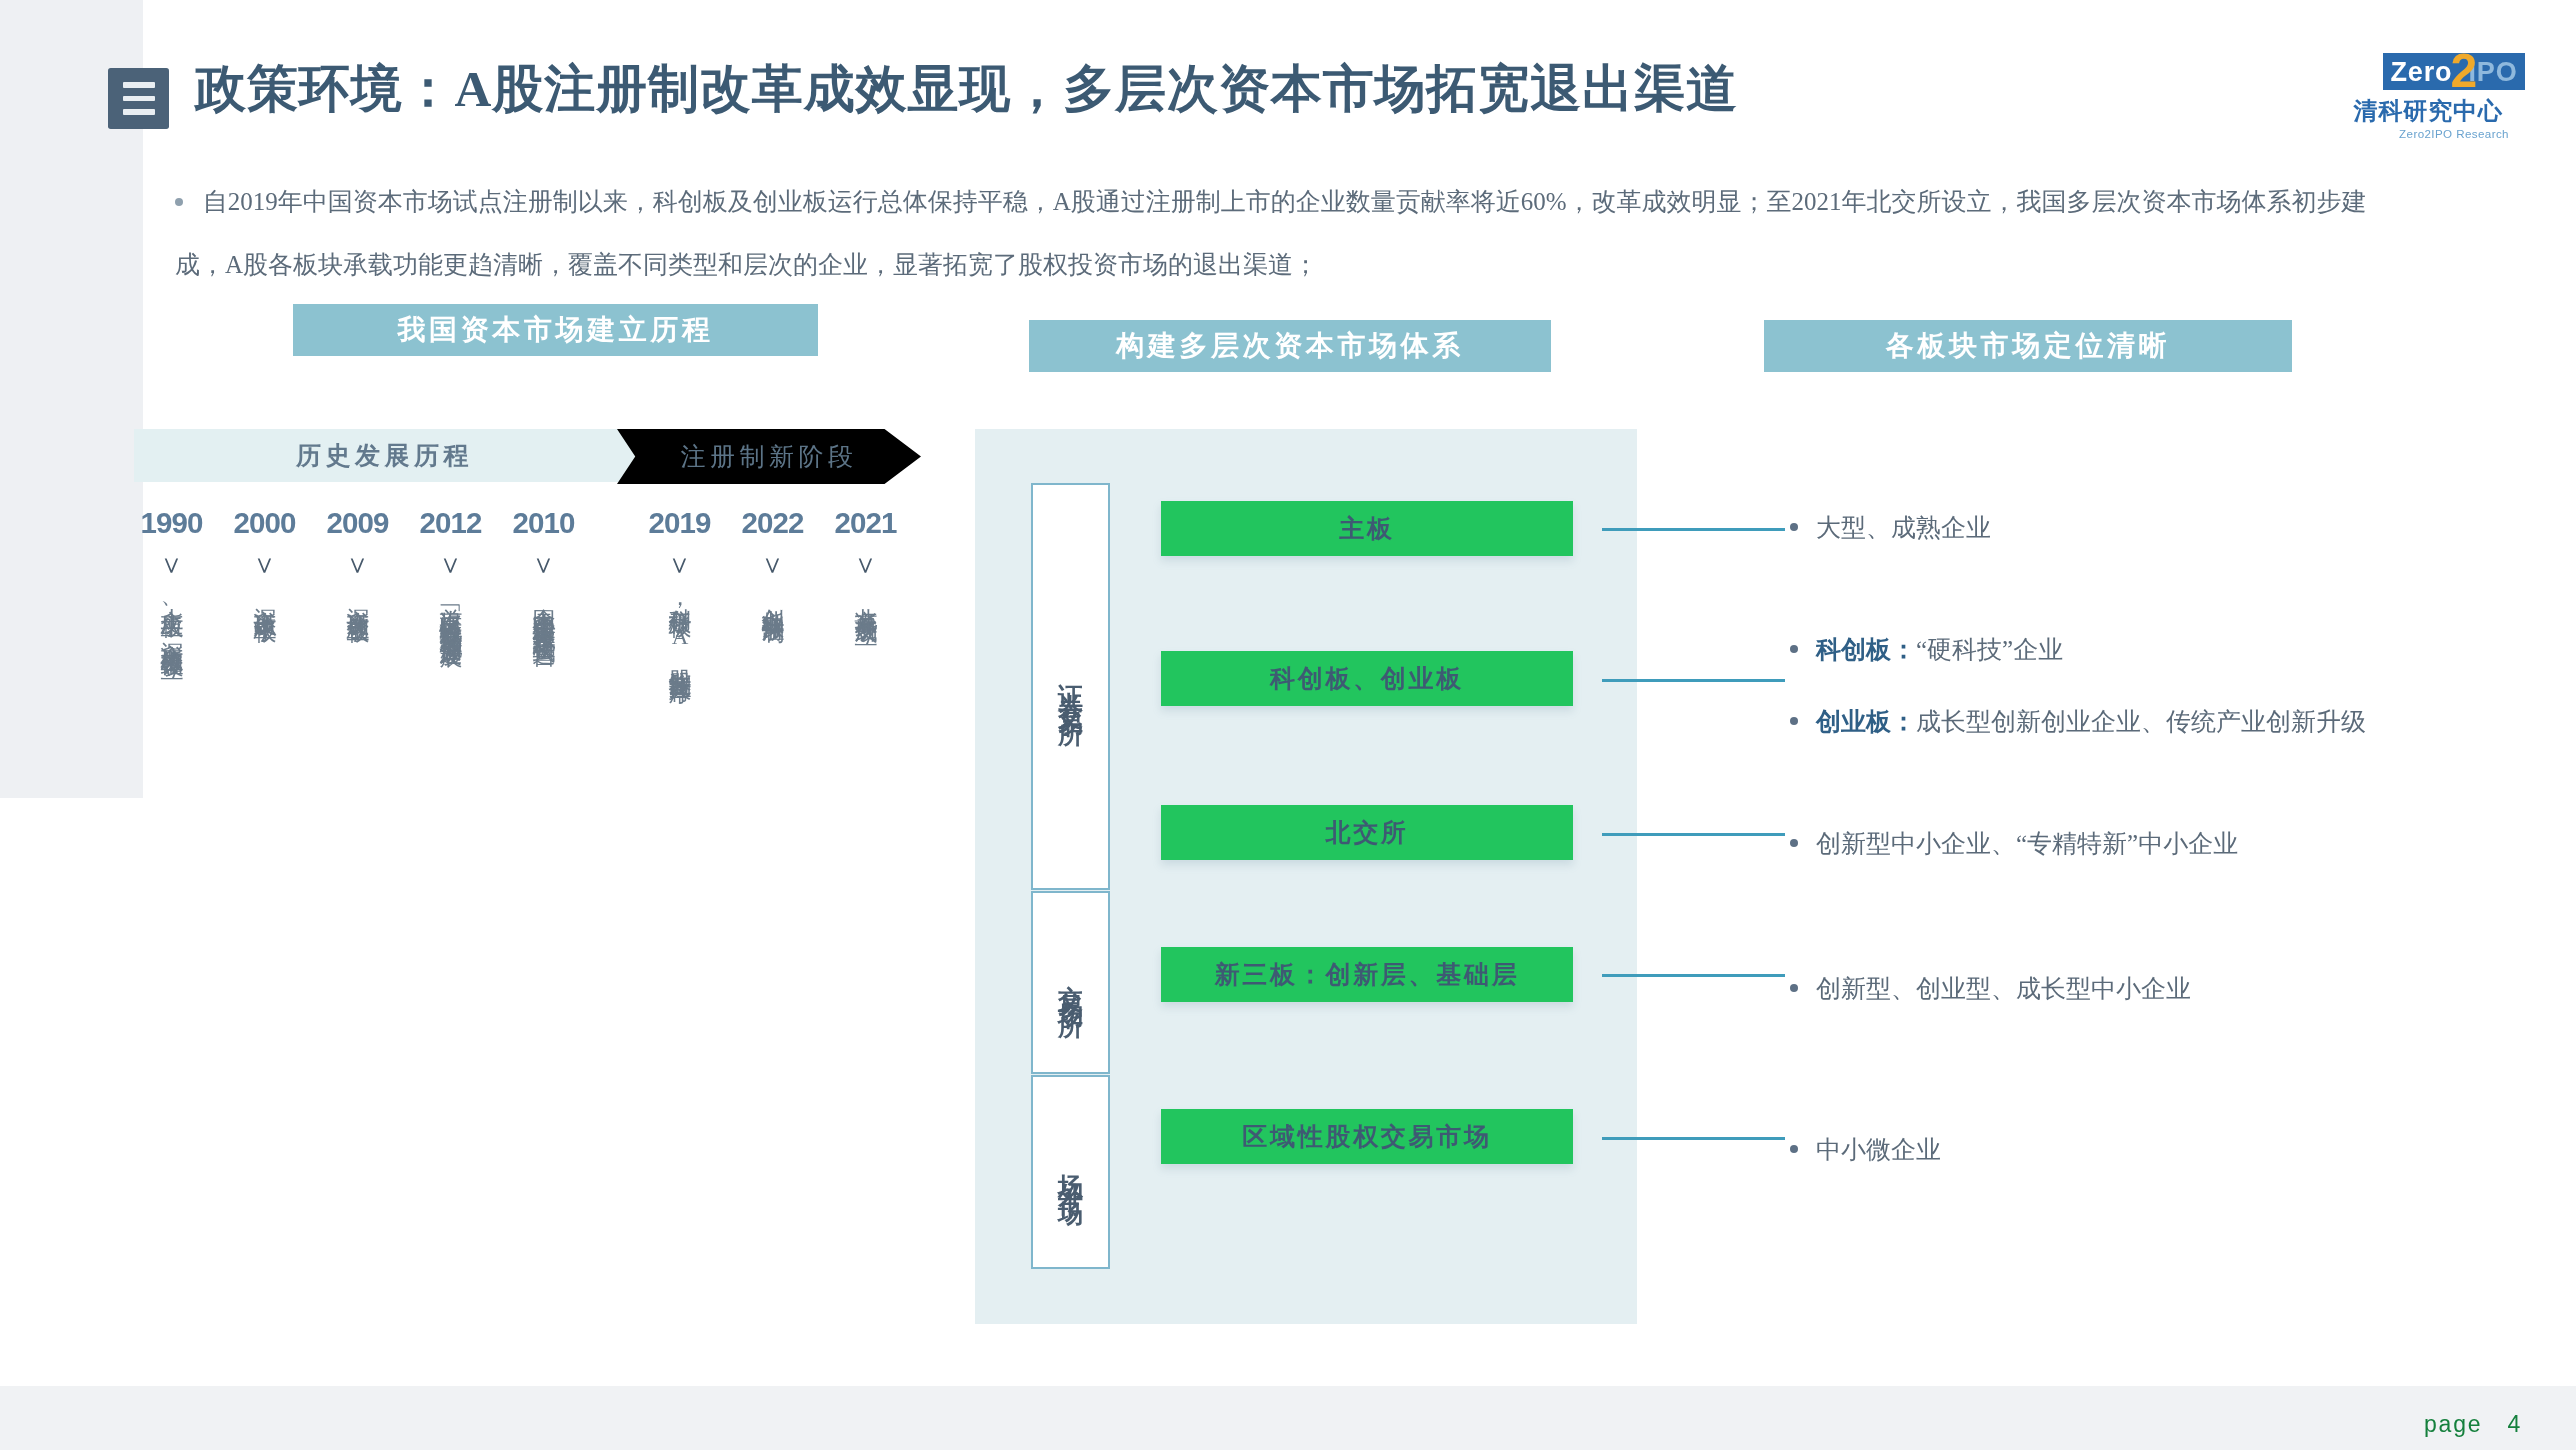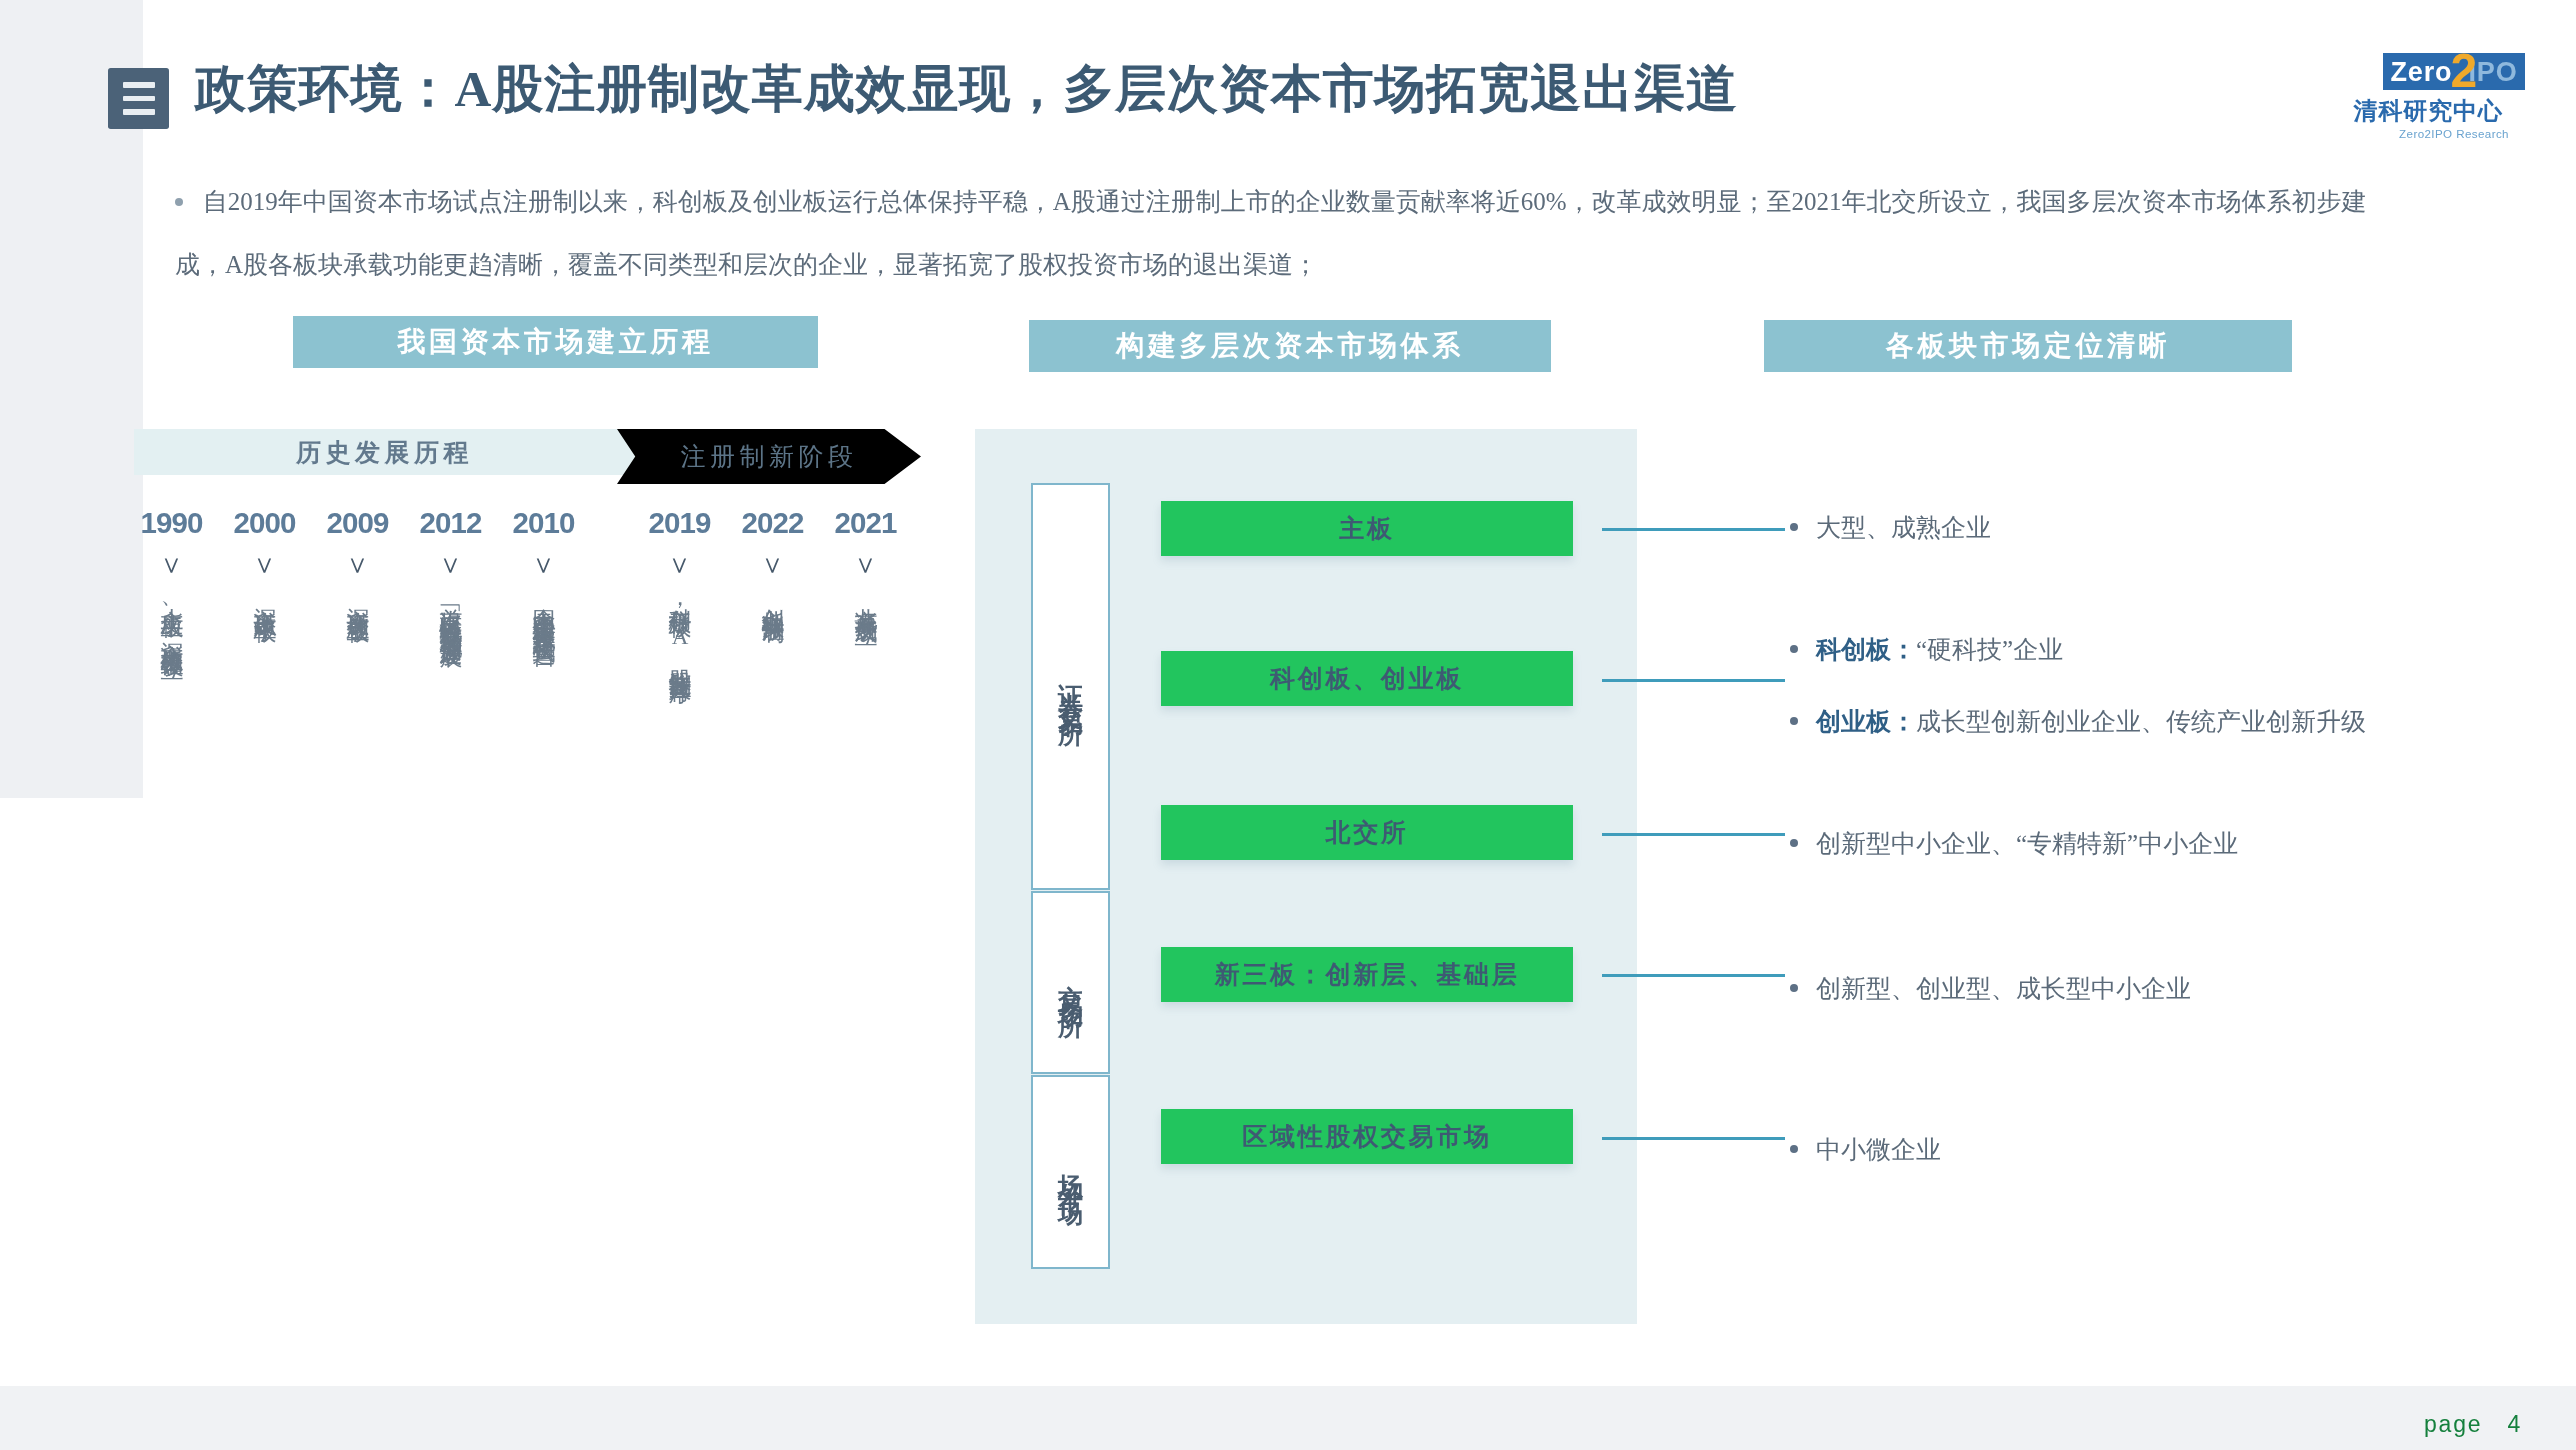--- a/index.html
+++ b/index.html
@@ -65,28 +65,28 @@
   }
   .intro-text{display:inline;}
 
   
   .sec-head{
     position:absolute;height:52px;background:#8cc2d0;
     color:#ffffff;font-size:28px;font-weight:bold;letter-spacing:3.6px;
     display:flex;align-items:center;justify-content:center;
     font-family:"Liberation Serif","DejaVu Serif",serif;
   }
-  #sec1{left:293px;top:316px;width:525px;}
+  #sec1{left:293px;top:304px;width:525px;}
   #sec2{left:1029px;top:320px;width:522px;}
   #sec3{left:1764px;top:320px;width:528px;}
 
   
   .tl-band{position:absolute;left:134px;top:429px;width:805px;height:55px;}
   .tl-hist{
-    position:absolute;left:0;top:0;width:501px;height:46px;background:#e3f0f2;
+    position:absolute;left:0;top:0;width:501px;height:53px;background:#e3f0f2;
     display:flex;align-items:center;justify-content:center;
     color:#62798d;font-size:25px;font-weight:bold;letter-spacing:4.5px;
   }
   .tl-new{
     position:absolute;left:483px;top:0;width:304px;height:55px;background:#000000;
     display:flex;align-items:center;justify-content:center;
     color:#5c7487;font-size:25px;font-weight:normal;letter-spacing:4.5px;
     clip-path:polygon(0 0, 88% 0, 100% 50%, 88% 100%, 0 100%, 6% 50%);
   }
 

